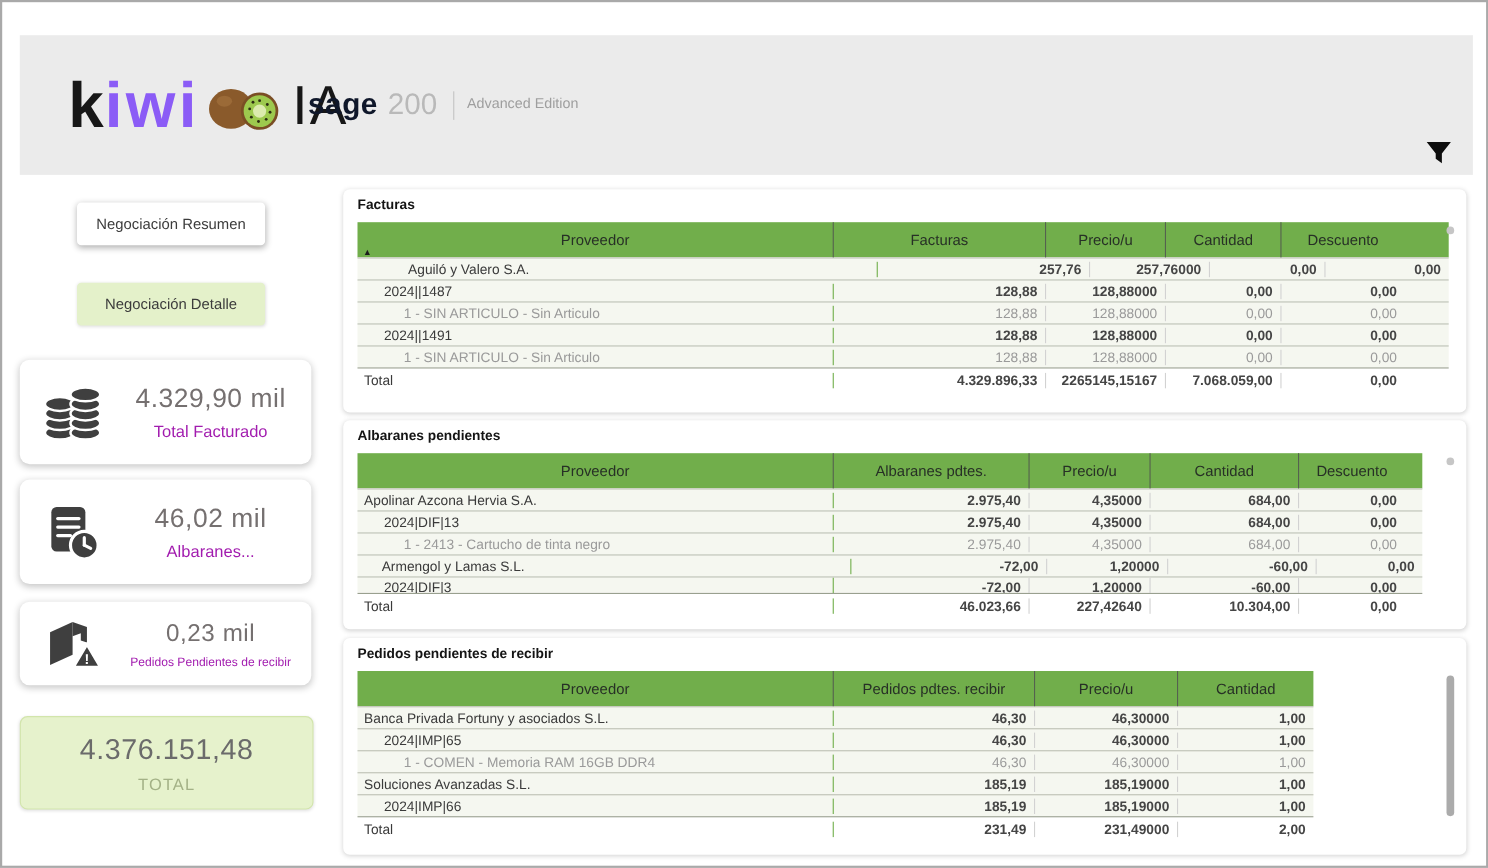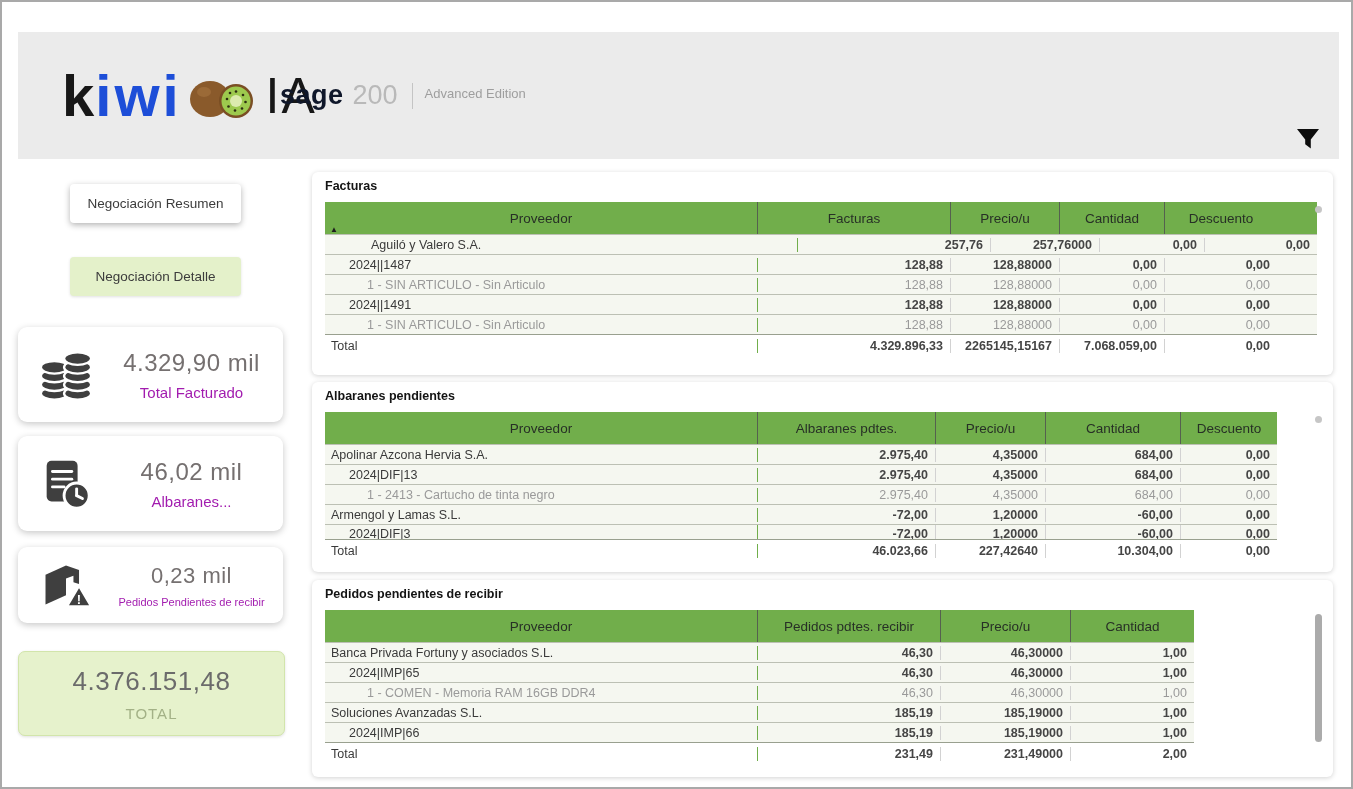--- a/index.html
+++ b/index.html
@@ -4,21 +4,21 @@
 <style>
   html,body{margin:0;padding:0;width:1353px;height:789px;overflow:hidden;
     font-family:"Liberation Sans",sans-serif;background:#ffffff;}
   #app{position:absolute;inset:0;width:1353px;height:789px;background:#fff;
     border:2px solid #a9a9a9;box-sizing:border-box;}
 
   
   .topbar{position:absolute;left:16px;top:30px;width:1321px;height:127px;background:#ebebeb;}
   .logo{position:absolute;left:44px;top:30px;display:flex;align-items:center;}
   .logo .lk{font-size:58px;font-weight:600;color:#171717;letter-spacing:1px;}
-  .logo .liwi{font-size:58px;font-weight:600;color:#1d4ed8;letter-spacing:3px;}
+  .logo .liwi{font-size:58px;font-weight:600;color:#8b5cf6;letter-spacing:3px;}
   .logo svg{margin:4px 2px 0 6px;}
   .logo .lia{font-size:50px;font-weight:500;color:#171717;letter-spacing:2px;margin-left:2px;}
   .sageblock{position:absolute;left:262px;top:48px;display:flex;align-items:center;}
   .sage-word{font-size:27px;font-weight:700;color:#0f172a;letter-spacing:.5px;}
   .sage-200{font-size:27px;font-weight:300;color:#b9b9b9;margin-left:9px;}
   .sage-div{width:1px;height:26px;background:#c4c4c4;margin:0 12px 0 14px;}
   .sage-ed{font-size:13px;color:#9e9e9e;position:relative;top:-2px;}
   .filter-btn{position:absolute;right:16px;top:93px;width:30px;height:30px;cursor:pointer;}
 
   
@@ -263,21 +263,21 @@
           <div class="cell num" style="width: 97px;">0,00</div>
         </div>
         <div class="trow muted">
           <div class="cell lab" style="width: 432px; padding-left: 42px;">1 - 2413 - Cartucho de tinta negro</div>
           <div class="cell num first" style="width: 178px;">2.975,40</div>
           <div class="cell num" style="width: 110px;">4,35000</div>
           <div class="cell num" style="width: 135px;">684,00</div>
           <div class="cell num" style="width: 97px;">0,00</div>
         </div>
         <div class="trow">
-          <div class="cell lab" style="width: 432px; padding-left: 6px;">Armengol y Lamas S.L.</div>
+          <div class="cell lab" style="width: 432px; padding-left: 6px; margin-left: 16px;">Armengol y Lamas S.L.</div>
           <div class="cell num first" style="width: 178px;">-72,00</div>
           <div class="cell num" style="width: 110px;">1,20000</div>
           <div class="cell num" style="width: 135px;">-60,00</div>
           <div class="cell num" style="width: 97px;">0,00</div>
         </div>
         <div class="trow clip">
           <div class="cell lab" style="width: 432px; padding-left: 24px;">2024|DIF|3</div>
           <div class="cell num first" style="width: 178px;">-72,00</div>
           <div class="cell num" style="width: 110px;">1,20000</div>
           <div class="cell num" style="width: 135px;">-60,00</div>

